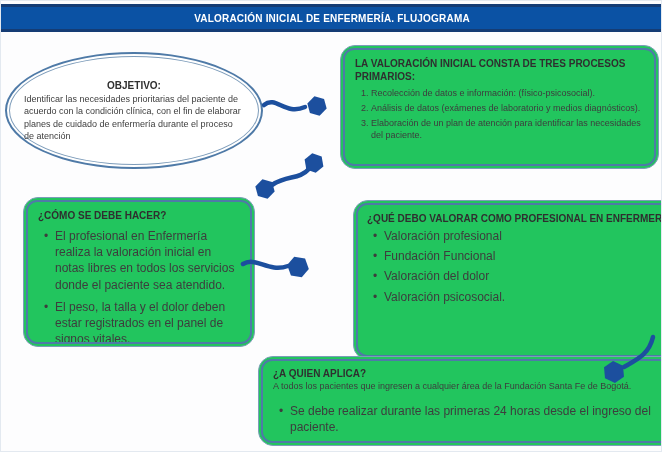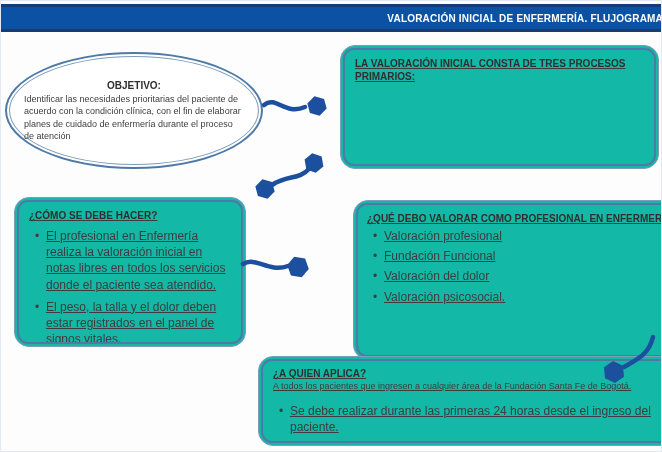--- a/index.html
+++ b/index.html
@@ -5,27 +5,27 @@
   html,body{margin:0;padding:0;background:#fff;}
   .canvas{
     position:relative;width:662px;height:452px;background:#fdfdfe;
     font-family:"Liberation Sans",sans-serif;color:#3d3d3d;overflow:hidden;
     border:1px solid #e3e9f0;box-sizing:border-box;
   }
   
   .titlebar{
     position:absolute;left:0;top:3px;width:662px;height:22px;
     background:#0b52a4;border-top:3px solid #153c74;border-bottom:3px solid #153c74;
-    display:flex;align-items:center;justify-content:flex-end;
+    display:flex;align-items:center;justify-content:center;
   }
   .titlebar span{
     color:#fff;font-weight:bold;font-size:10px;letter-spacing:.2px;white-space:nowrap;
   }
   
-  .dbox{position:absolute;border:1px solid #7d9cba;border-radius:15px;padding:2px;background:#14b8a6;box-sizing:border-box;text-decoration:underline;}
+  .dbox{position:absolute;border:1px solid #7d9cba;border-radius:15px;padding:2px;background:#22c55e;box-sizing:border-box;}
   .dbox-in{border:2px solid #4f7aa7;border-radius:11px;height:100%;box-sizing:border-box;padding:7px 10px 6px 10px;overflow:hidden;}
   
   .ellipse-outer{position:absolute;border:2px solid #4f7aa7;border-radius:50%;padding:2px;box-sizing:border-box;background:#fff;}
   .ellipse-in{border:1px solid #7d9cba;border-radius:50%;height:100%;box-sizing:border-box;
     display:flex;flex-direction:column;align-items:center;justify-content:center;text-align:left;padding:6px 14px;}
   
   .hdr{font-weight:bold;font-size:10px;color:#2f2f2f;line-height:1.3;margin-bottom:4px;}
   .body-txt{font-size:9px;line-height:1.35;}
   ol.numlist{margin:3px 0 0 0;padding-left:16px;font-size:9px;line-height:1.35;}
   ol.numlist li{margin-bottom:3px;}
@@ -48,24 +48,29 @@
   <div class="ellipse-outer" style="left:4px;top:51px;width:258px;height:117px;">
     <div class="ellipse-in">
       <div class="hdr" style="margin-bottom:1px;">OBJETIVO:</div>
       <div class="body-txt">Identificar las necesidades prioritarias del paciente de acuerdo con la condición clínica, con el fin de elaborar planes de cuidado de enfermería durante el proceso de atención</div>
     </div>
   </div>
 
   <div class="dbox" style="left:339px;top:44px;width:319px;height:124px;">
     <div class="dbox-in">
       <div class="hdr">LA VALORACIÓN INICIAL CONSTA DE TRES PROCESOS PRIMARIOS:</div>
+      <ol class="numlist">
+        <li>Recolección de datos e información: (físico-psicosocial).</li>
+        <li>Análisis de datos (exámenes de laboratorio y medios diagnósticos).</li>
+        <li>Elaboración de un plan de atención para identificar las necesidades del paciente.</li>
+      </ol>
     </div>
   </div>
 
-  <div class="dbox" style="left:13px;top:196px;width:232px;height:150px;">
+  <div class="dbox" style="left:22px;top:196px;width:232px;height:150px;">
     <div class="dbox-in">
       <div class="hdr">¿CÓMO SE DEBE HACER?</div>
       <ul class="bullist">
         <li>El profesional en Enfermería realiza la valoración inicial en notas libres en todos los servicios donde el paciente sea atendido.</li>
         <li>El peso, la talla y el dolor deben estar registrados en el panel de signos vitales.</li>
       </ul>
     </div>
   </div>
 
   <div class="dbox" style="left:306px;top:199px;width:351px;height:160px;margin-left:46px;">

